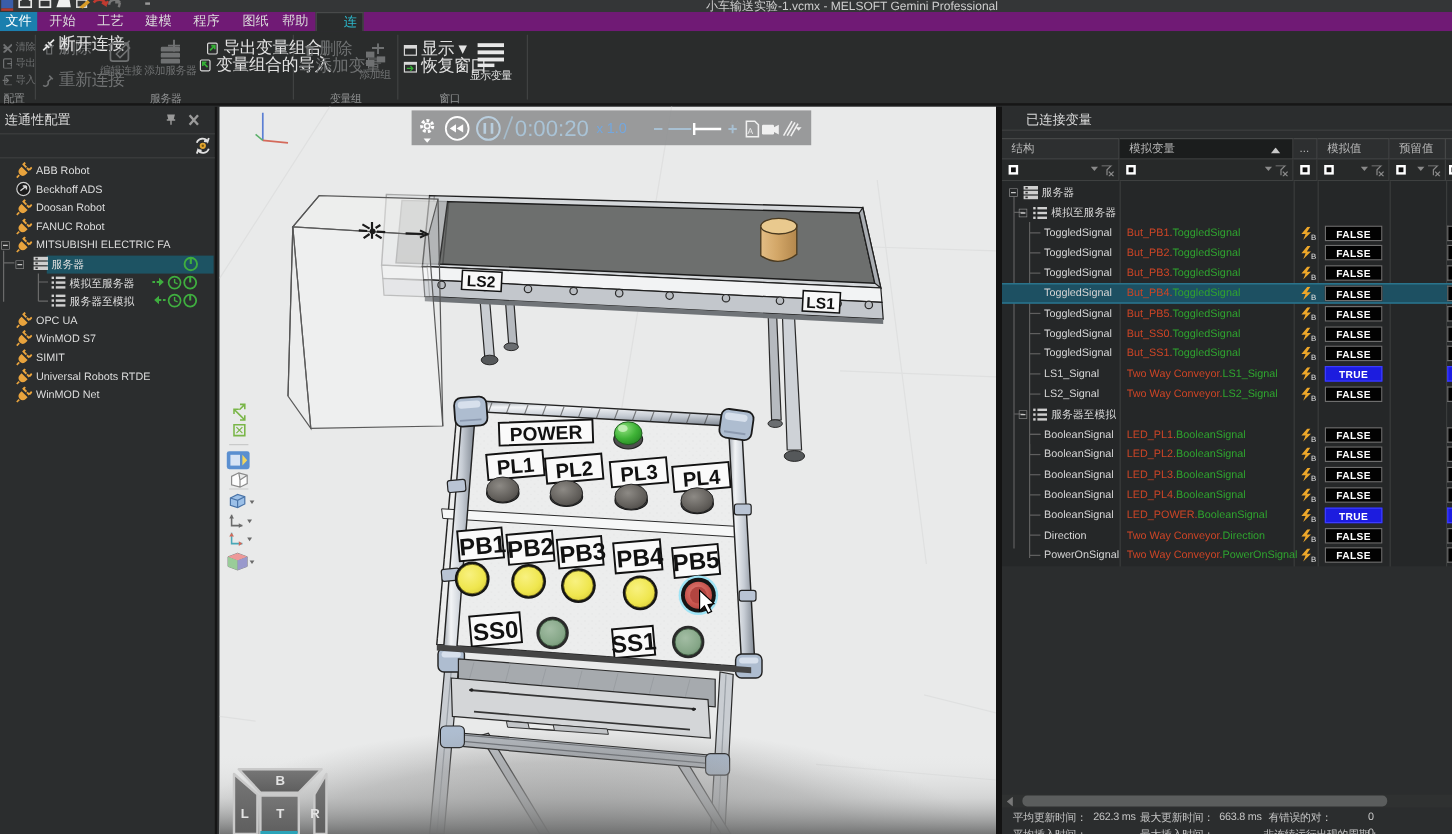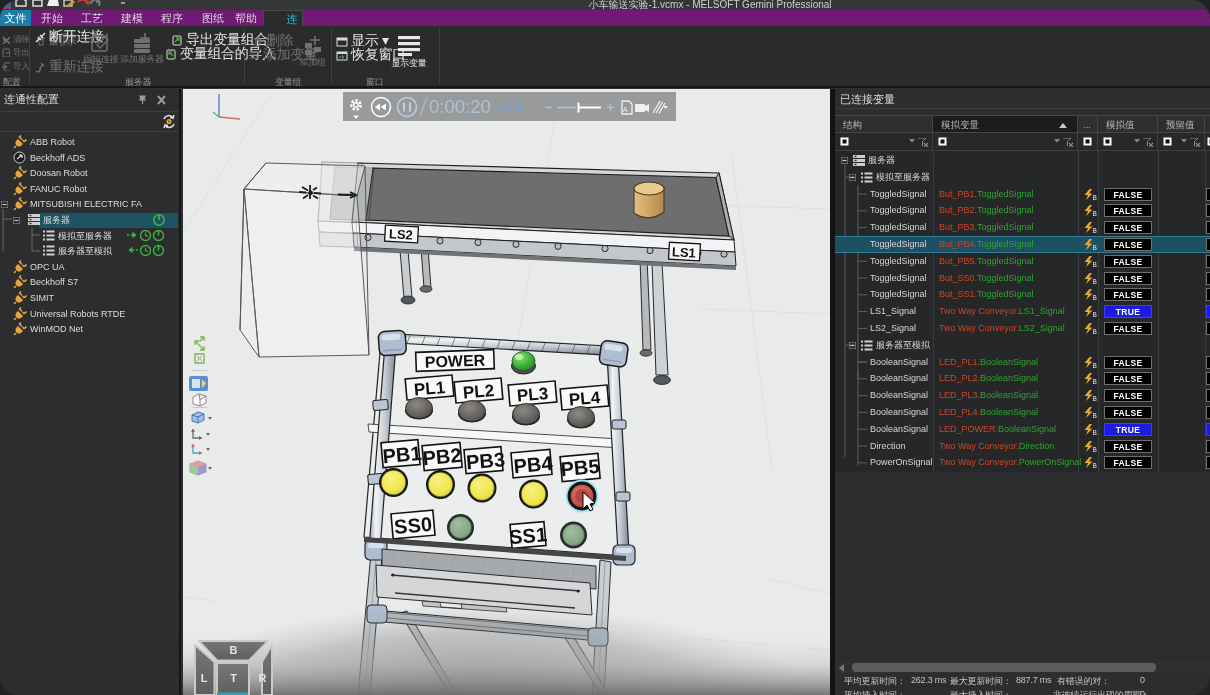--- a/index.html
+++ b/index.html
@@ -1,17 +1,17 @@
 <!DOCTYPE html>
 <html><head>
 <meta charset="utf-8">
 <style>
 html,body{margin:0;padding:0;background:#222;}
 *{box-sizing:border-box;}
-#app{position:relative;-webkit-font-smoothing:antialiased;width:1210px;height:695px;overflow:hidden;background:#2d2f30;font-family:"Liberation Sans",sans-serif;color:#e6e6e6;border-radius:19px;}
+#app{position:relative;-webkit-font-smoothing:antialiased;width:1210px;height:695px;overflow:hidden;background:#2d2f30;font-family:"Liberation Sans",sans-serif;color:#e6e6e6;}
 .abs{position:absolute;}
 
 #titlebar{position:absolute;left:0;top:0;width:1210px;height:10px;background:#343637;}
 #titletext{position:absolute;left:210px;top:-2px;width:1000px;text-align:center;font-size:10px;color:#cfcfcf;}
 
 #tabrow{position:absolute;left:0;top:10px;width:1210px;height:16px;background:#701a75;}
 .tab{position:absolute;top:0;height:16px;line-height:17px;font-size:11px;color:#dadada;text-align:center;}
 #tab-file{left:0;width:31px;background:#1b7fae;color:#fff;}
 #tab-conn{color:#2cb8cc;background:#2a2c2c;border:1px solid #484a4a;border-bottom:none;}
 
@@ -23,21 +23,21 @@
 .gray{color:#6f7172;}
 .white{color:#e3e3e3;}
 .bigbtn{position:absolute;text-align:center;font-size:9px;white-space:nowrap;letter-spacing:-0.3px;}
 
 #lpanel{position:absolute;left:0;top:89px;width:181px;height:606px;background:#2b2d2e;border-right:2px solid #151515;}
 #lp-title{position:absolute;left:4px;top:3px;font-size:11px;color:#dcdcdc;}
 .treerow{position:absolute;left:0;width:181px;height:16px;font-size:9px;line-height:16px;color:#dedede;white-space:nowrap;}
 
 #rpanel{position:absolute;left:830px;top:89px;width:380px;height:606px;background:#2b2d2e;border-left:5px solid #131313;}
 
-#rp-title{position:absolute;left:5px;top:3px;font-size:11px;color:#dcdcdc;}
+#rp-title{position:absolute;left:20px;top:3px;font-size:11px;color:#dcdcdc;}
 .hcell{position:absolute;top:26px;height:18px;background:#2d2f30;border-right:1px solid #454747;border-top:1px solid #454747;border-bottom:1px solid #454747;font-size:9.5px;color:#b8b8b8;line-height:18px;padding-left:8px;}
 .fcell{position:absolute;top:44px;height:18px;background:#272929;border-right:1px solid #3e4040;border-bottom:1px solid #3e4040;}
 .vline{position:absolute;top:62px;height:326px;width:1px;background:#3a3c3c;}
 .trow{position:absolute;left:0;width:375px;height:17px;font-size:9px;line-height:17px;color:#d6d6d6;white-space:nowrap;}
 .badge{position:absolute;width:48px;height:13px;top:2px;background:#020202;border:1px solid #6e6e6e;color:#fff;text-align:center;font-size:8.5px;font-weight:bold;line-height:12px;letter-spacing:0.3px;}
 .badge.true{background:#1c1cdf;border-color:#3c3cff;}
 .redt{color:#cd4526;}
 .greent{color:#2fa42f;}
 #rp-status{position:absolute;left:0px;top:584px;width:375px;font-size:9px;color:#c4c4c4;letter-spacing:-0.2px;}
 .tico{position:absolute;top:1px}
@@ -294,21 +294,21 @@
       <div class="treerow" style="top:169.8px">
           <svg class="tico" style="left:13px" width="14" height="14">
             <use href="#i-plug"></use>
           </svg>
           <span class="ttext" style="left:30px">OPC UA</span>
         </div>
       <div class="treerow" style="top:185.4px">
           <svg class="tico" style="left:13px" width="14" height="14">
             <use href="#i-plug"></use>
           </svg>
-          <span class="ttext" style="left:30px">Beckhoff S7</span>
+          <span class="ttext" style="left:30px">WinMOD S7</span>
         </div>
       <div class="treerow" style="top:201px">
           <svg class="tico" style="left:13px" width="14" height="14">
             <use href="#i-plug"></use>
           </svg>
           <span class="ttext" style="left:30px">SIMIT</span>
         </div>
       <div class="treerow" style="top:216.6px">
           <svg class="tico" style="left:13px" width="14" height="14">
             <use href="#i-plug"></use>
@@ -947,21 +947,21 @@
       <div class="abs" style="left:0;top:573px;width:375px;height:11px;background:#2f3131">
         <svg class="abs" style="left:3px;top:2px" width="8" height="8">
           <path d="M6 0 L1 4 L6 8 Z" fill="#777"></path>
         </svg>
         <div class="abs" style="left:17px;top:1px;width:304px;height:9px;background:#5b5d5d;border-radius:4px"></div>
       </div>
       <div id="rp-status">
         <div class="abs" style="left:9px;top:2px">平均更新时间：</div>
         <div class="abs" style="left:76px;top:2px">262.3 ms</div>
         <div class="abs" style="left:115px;top:2px">最大更新时间：</div>
-        <div class="abs" style="left:181px;top:2px">887.7 ms</div>
+        <div class="abs" style="left:181px;top:2px">663.8 ms</div>
         <div class="abs" style="left:222px;top:2px">有错误的对：</div>
         <div class="abs" style="left:305px;top:2px">0</div>
         <div class="abs" style="left:9px;top:16px">平均插入时间：</div>
         <div class="abs" style="left:115px;top:16px">最大插入时间：</div>
         <div class="abs" style="left:218px;top:16px">非连续运行出现的周期：</div>
         <div class="abs" style="left:305px;top:16px">0</div>
       </div>
     </div>
 </div>
 

